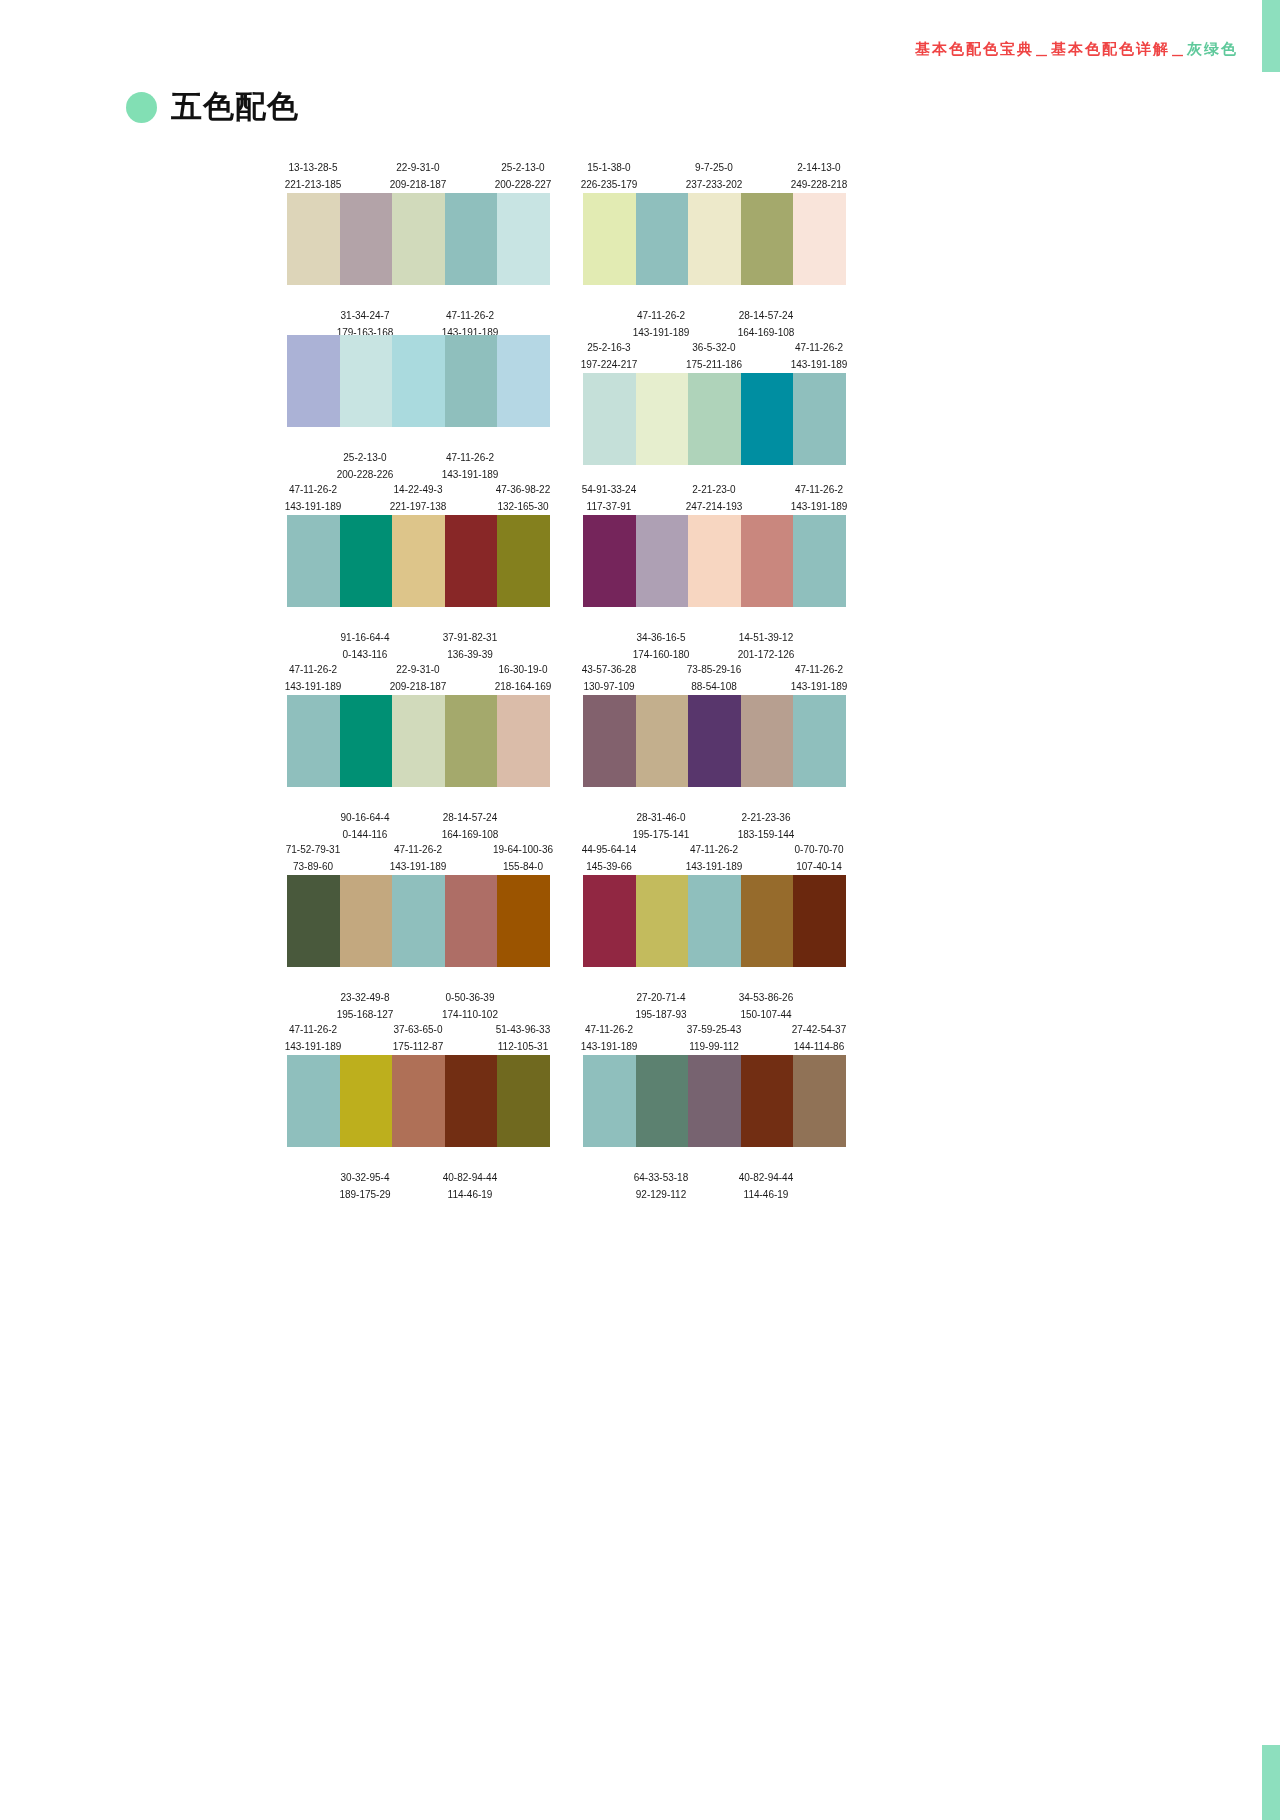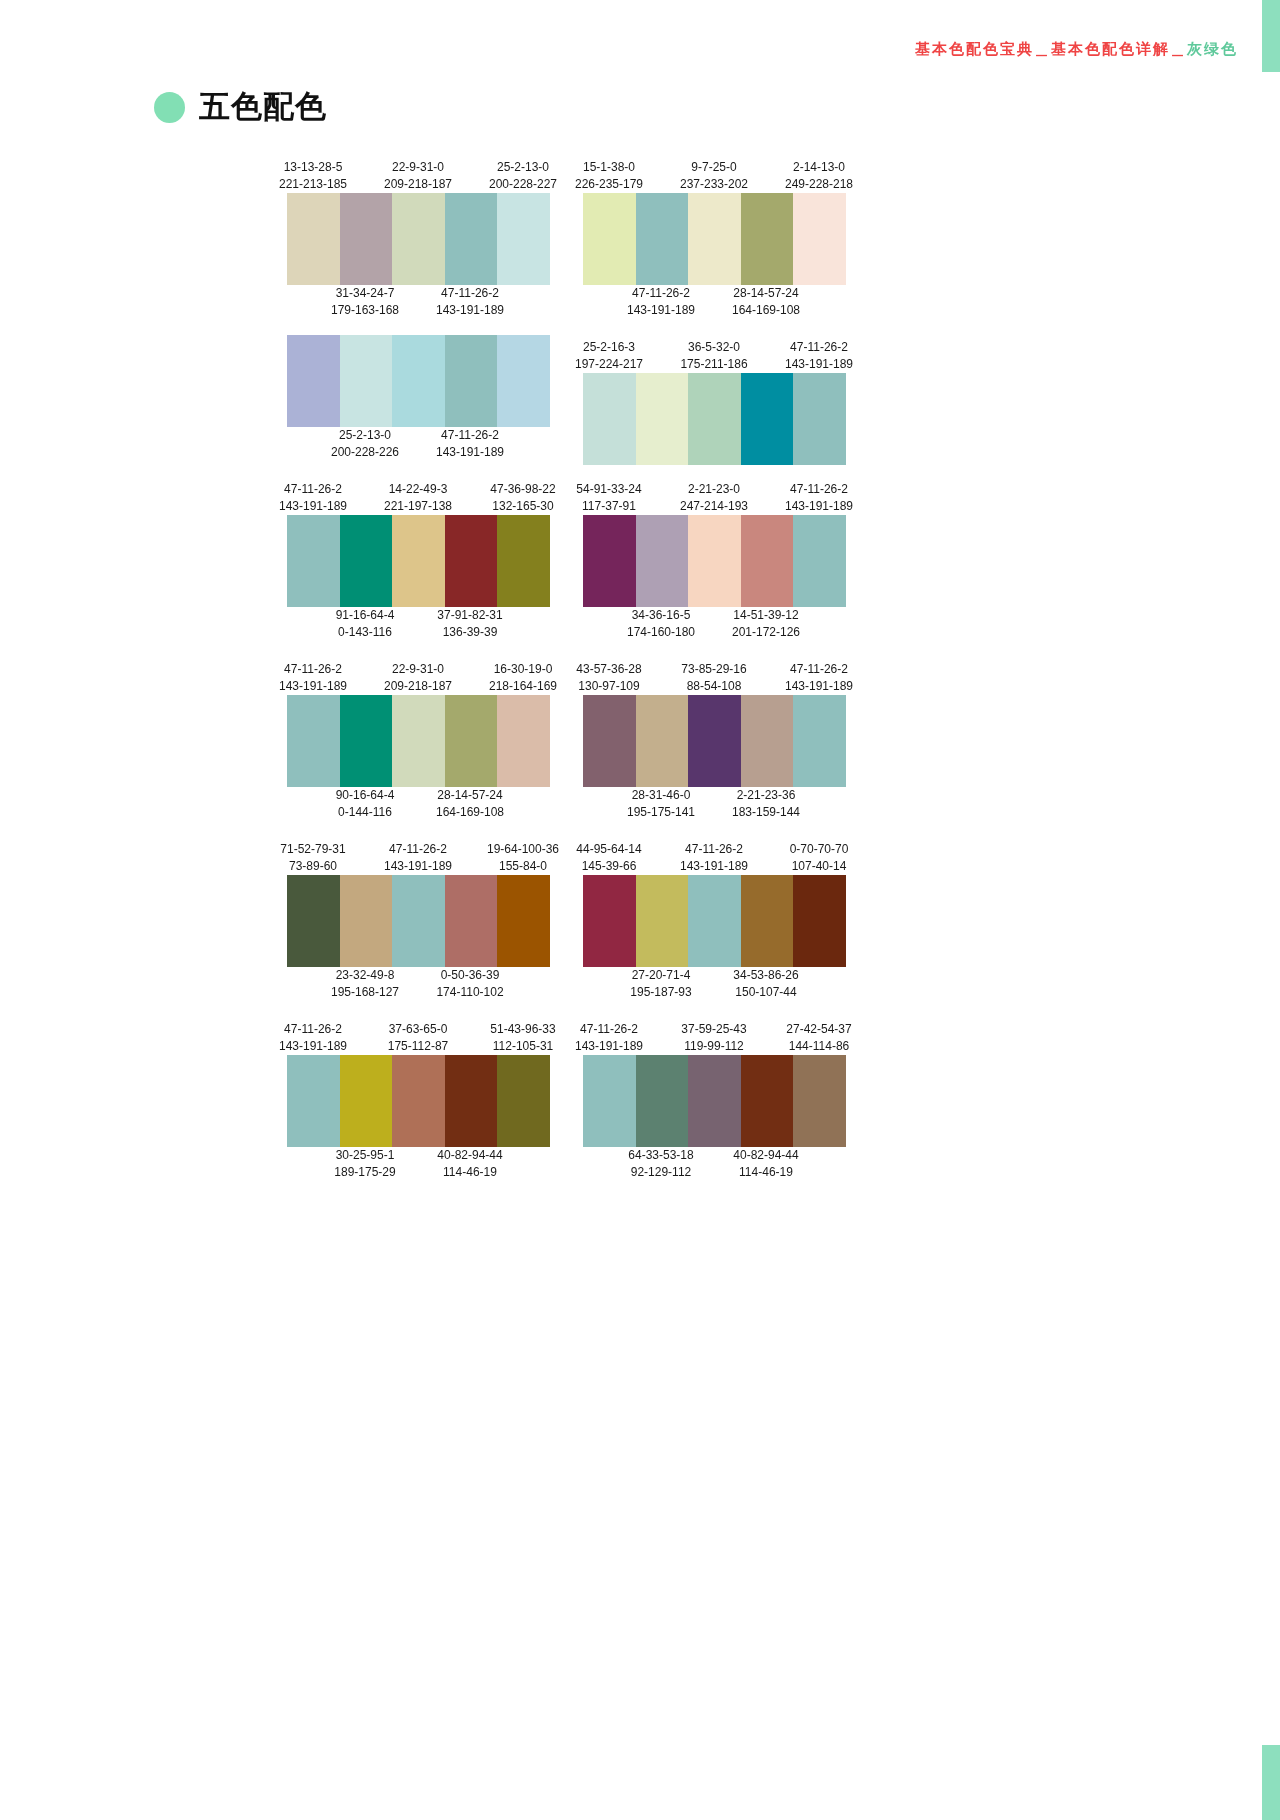--- a/index.html
+++ b/index.html
@@ -37,21 +37,21 @@
     letter-spacing: 2px;
     white-space: nowrap;
   }
   .page-header .hdr-dark  { color: #ef4444; }
   .page-header .hdr-green { color: #5fc99b; }
 
   
   .title-row {
     position: absolute;
     top: 86px;
-    left: 154px;
+    left: 126px;
     display: flex;
     align-items: center;
     gap: 14px;
   }
   .title-bullet {
     width: 31px;
     height: 31px;
     border-radius: 50%;
     background: #82dfb4;
     flex: none;
@@ -85,23 +85,24 @@
     height: 38px;
     position: relative;
   }
   .label-row.top    { align-items: flex-end; }
   .label-row.bottom { align-items: flex-start; }
 
   .lbl {
     position: absolute;
     width: 104px;
     text-align: center;
-    font-size: 12px;
+    font-size: 10px;
     line-height: 17px;
     white-space: nowrap;
+    margin-top: 22px;
   }
   .lbl .cmyk,
   .lbl .rgb { display: block; }
 
   
   .label-row.top .lbl.p0 { left: -26px; }
   .label-row.top .lbl.p1 { left: 79px;  }
   .label-row.top .lbl.p2 { left: 184px; }
   
   .label-row.bottom .lbl.p0 { left: 26px;  }
@@ -467,21 +468,21 @@
         </div>
         <div class="swatches">
           <div class="sw" title="47-11-26-2 / 143-191-189" style="background: rgb(143, 191, 189);"></div>
           <div class="sw" title="30-25-95-4 / 189-175-29" style="background: rgb(189, 175, 29);"></div>
           <div class="sw" title="37-63-65-0 / 175-112-87" style="background: rgb(175, 112, 87);"></div>
           <div class="sw" title="40-82-94-44 / 114-46-19" style="background: rgb(114, 46, 19);"></div>
           <div class="sw" title="51-43-96-33 / 112-105-31" style="background: rgb(112, 105, 31);"></div>
         </div>
         <div class="label-row bottom">
           <div class="lbl p0">
-            <span class="cmyk">30-25-95-1</span>
+            <span class="cmyk">30-32-95-4</span>
             <span class="rgb">189-175-29</span>
           </div>
           <div class="lbl p1">
             <span class="cmyk">40-82-94-44</span>
             <span class="rgb">114-46-19</span>
           </div>
         </div>
       </div>
       <div class="palette">
         <div class="label-row top">

